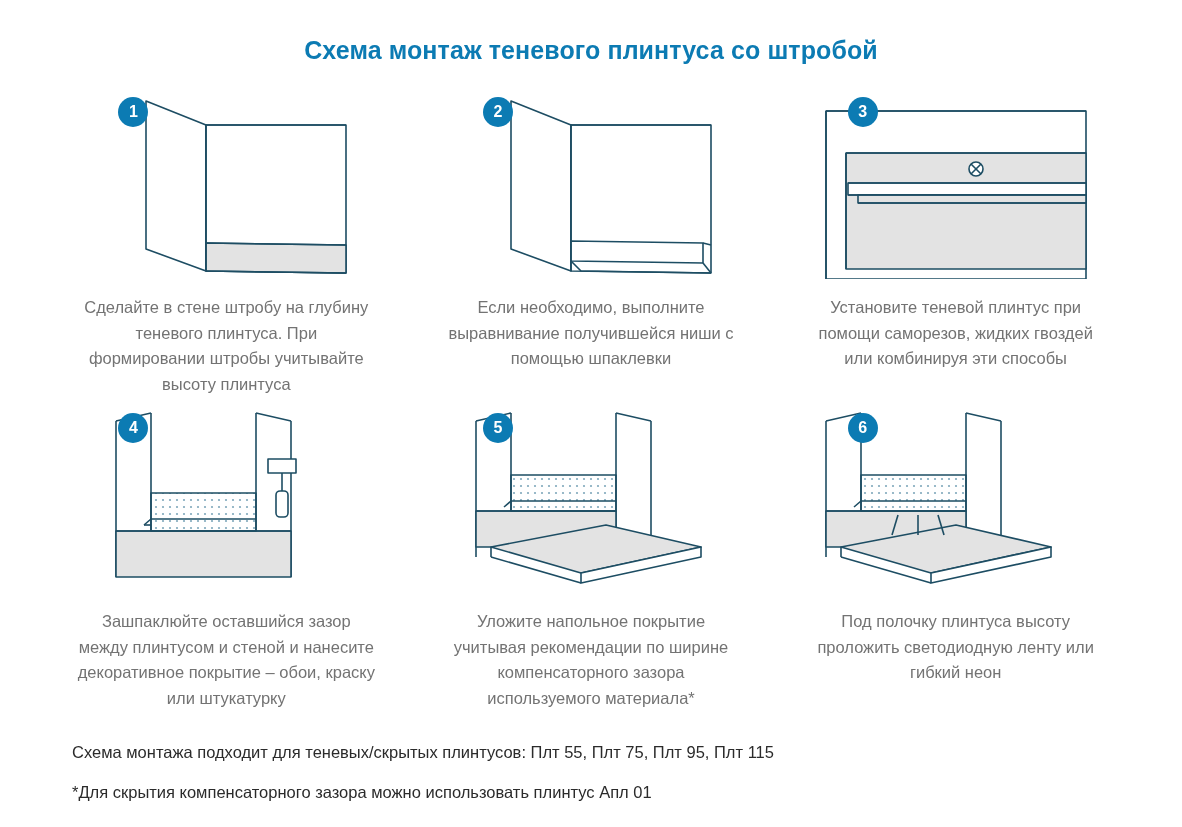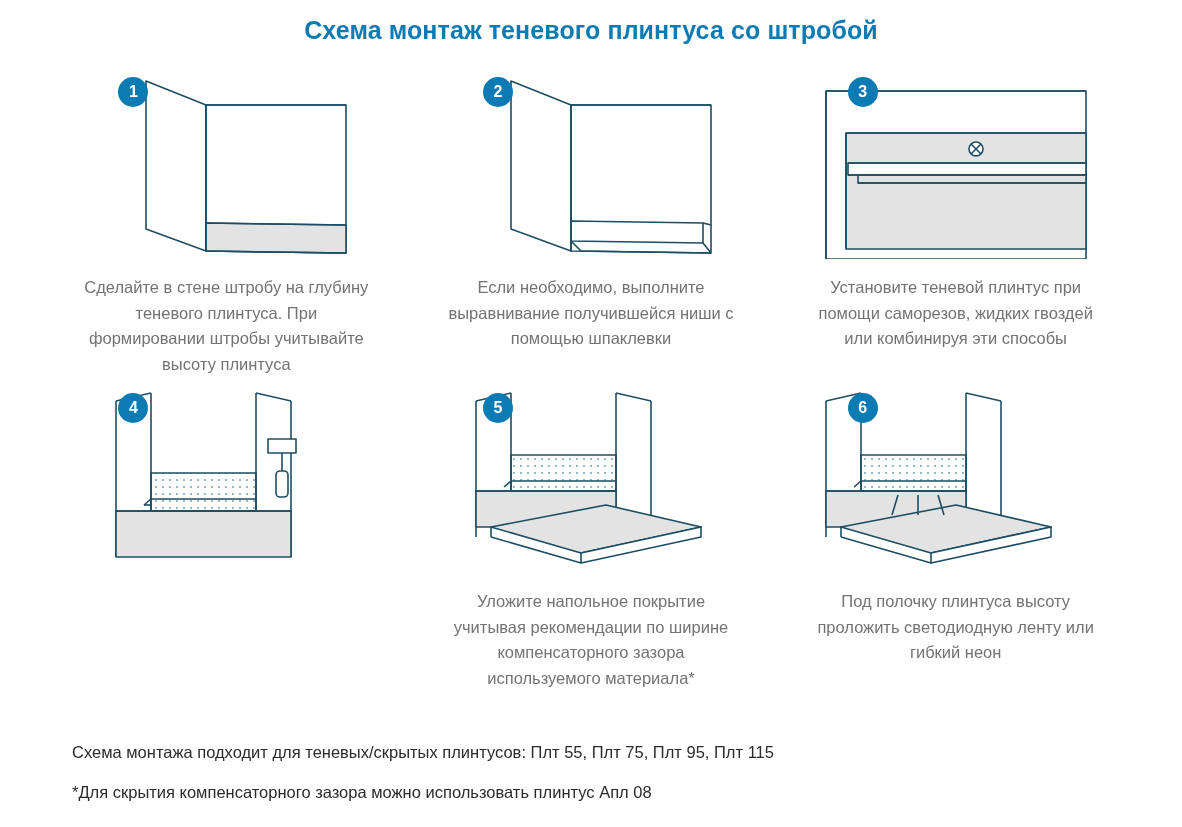--- a/index.html
+++ b/index.html
@@ -20,21 +20,21 @@
     height: 827px;
     position: relative;
     box-sizing: border-box;
   }
   .title {
     text-align: center;
     font-size: 25px;
     font-weight: bold;
     color: #0c7bb3;
     letter-spacing: 0.1px;
-    padding-top: 16px;
+    padding-top: 36px;
     margin: 0;
   }
   .grid {
     margin-top: 26px;
     display: grid;
     grid-template-columns: 1fr 1fr 1fr;
     grid-template-rows: auto auto;
     column-gap: 0px;
     row-gap: 10px;
     padding: 0 44px;
@@ -199,20 +199,21 @@
 
             <polyline points="88,118 95,112 200,112"></polyline>
             <line x1="88" y1="118" x2="95" y2="118"></line>
 
             <rect x="212" y="52" width="28" height="14" fill="#ffffff"></rect>
             <line x1="226" y1="66" x2="226" y2="84"></line>
             <rect x="220" y="84" width="12" height="26" rx="4" fill="#ffffff"></rect>
           </g>
         </svg>
       </div>
+      <div class="caption">Зашпаклюйте оставшийся зазор  между плинтусом и стеной и нанесите декоративное покрытие – обои, краску или штукатурку</div>
     </div>
 
     <div class="step row2">
       <div class="figure">
         <div class="badge">5</div>
         <svg width="340" height="186" viewBox="0 0 340 186">
           <defs>
             <pattern id="dots5" width="7" height="7" patternUnits="userSpaceOnUse">
               <circle cx="2" cy="2" r="1.1" fill="#7fa8bb"></circle>
             </pattern>
@@ -274,16 +275,16 @@
           </g>
         </svg>
       </div>
       <div class="caption">Под полочку плинтуса высоту проложить светодиодную ленту или гибкий неон</div>
     </div>
 
   </div>
 
   <div class="footnotes">
     <div class="footnote">Схема монтажа подходит для теневых/скрытых плинтусов: Плт 55, Плт 75, Плт 95, Плт 115</div>
-    <div class="footnote">*Для скрытия компенсаторного зазора можно использовать плинтус Апл 08</div>
+    <div class="footnote">*Для скрытия компенсаторного зазора можно использовать плинтус Апл 01</div>
   </div>
 
 </div>
 
 </body></html>

